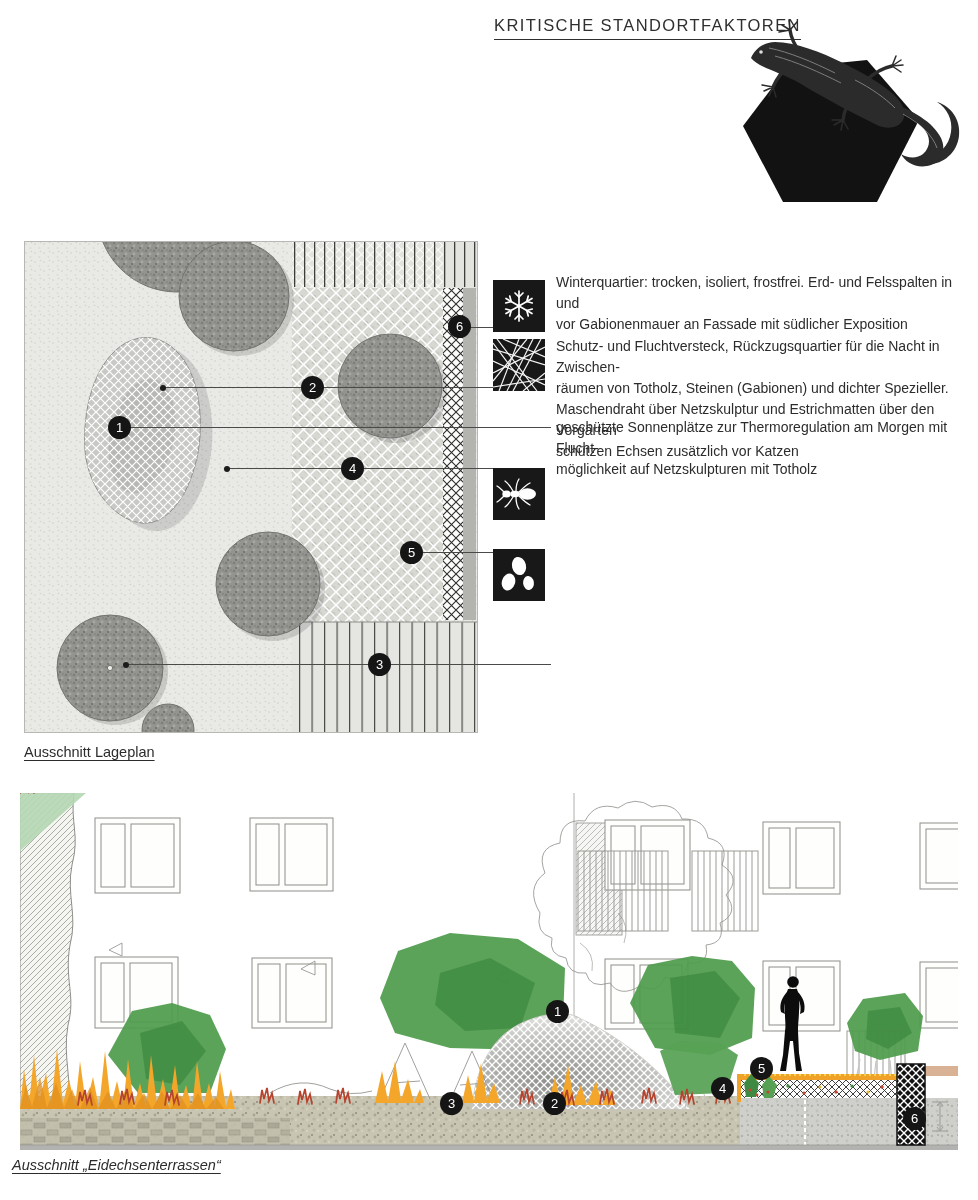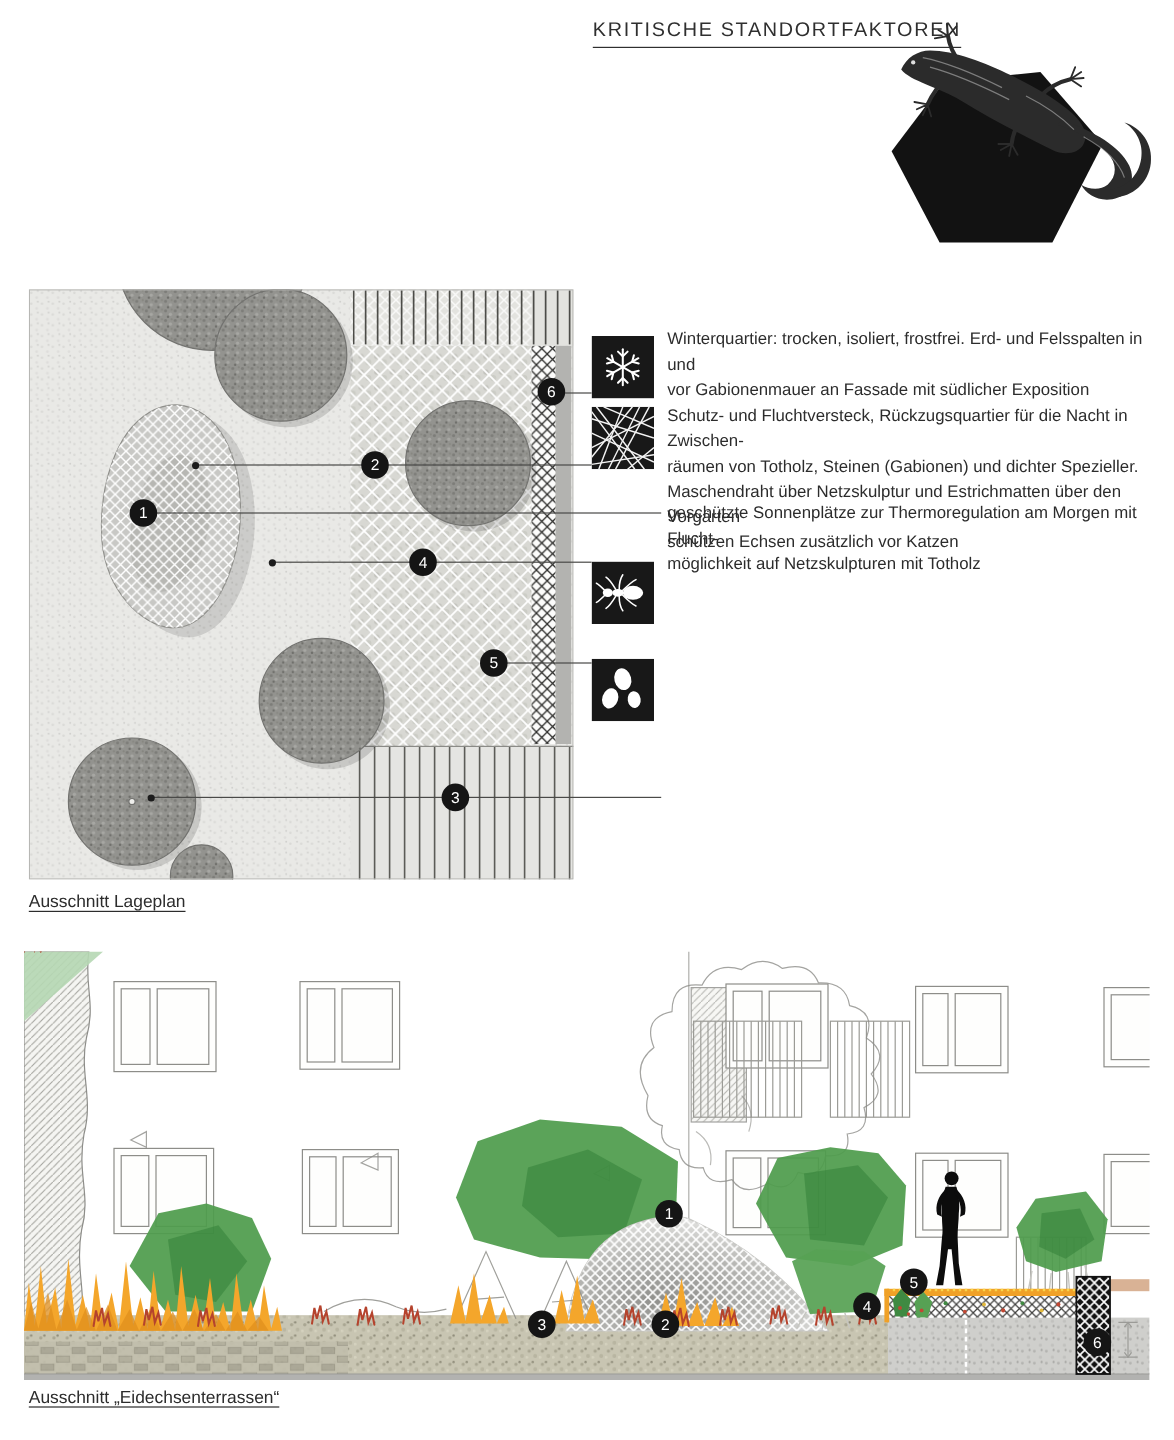--- a/index.html
+++ b/index.html
@@ -531,15 +531,15 @@
     </svg>
   </div>
 
   <div class="marker" style="left:546px; top:1000px;">1</div>
   <div class="marker" style="left:543px; top:1092px;">2</div>
   <div class="marker" style="left:440px; top:1092px;">3</div>
   <div class="marker" style="left:711px; top:1077px;">4</div>
   <div class="marker" style="left:750px; top:1057px;">5</div>
   <div class="marker" style="left:903px; top:1107px;">6</div>
 
-  <div class="caption" style="left:24px; top:1157px;">Ausschnitt „Eidechsenterrassen“</div>
+  <div class="caption" style="left:12px; top:1157px;font-style:italic;">Ausschnitt „Eidechsenterrassen“</div>
 
 </div>
 
 </body></html>

